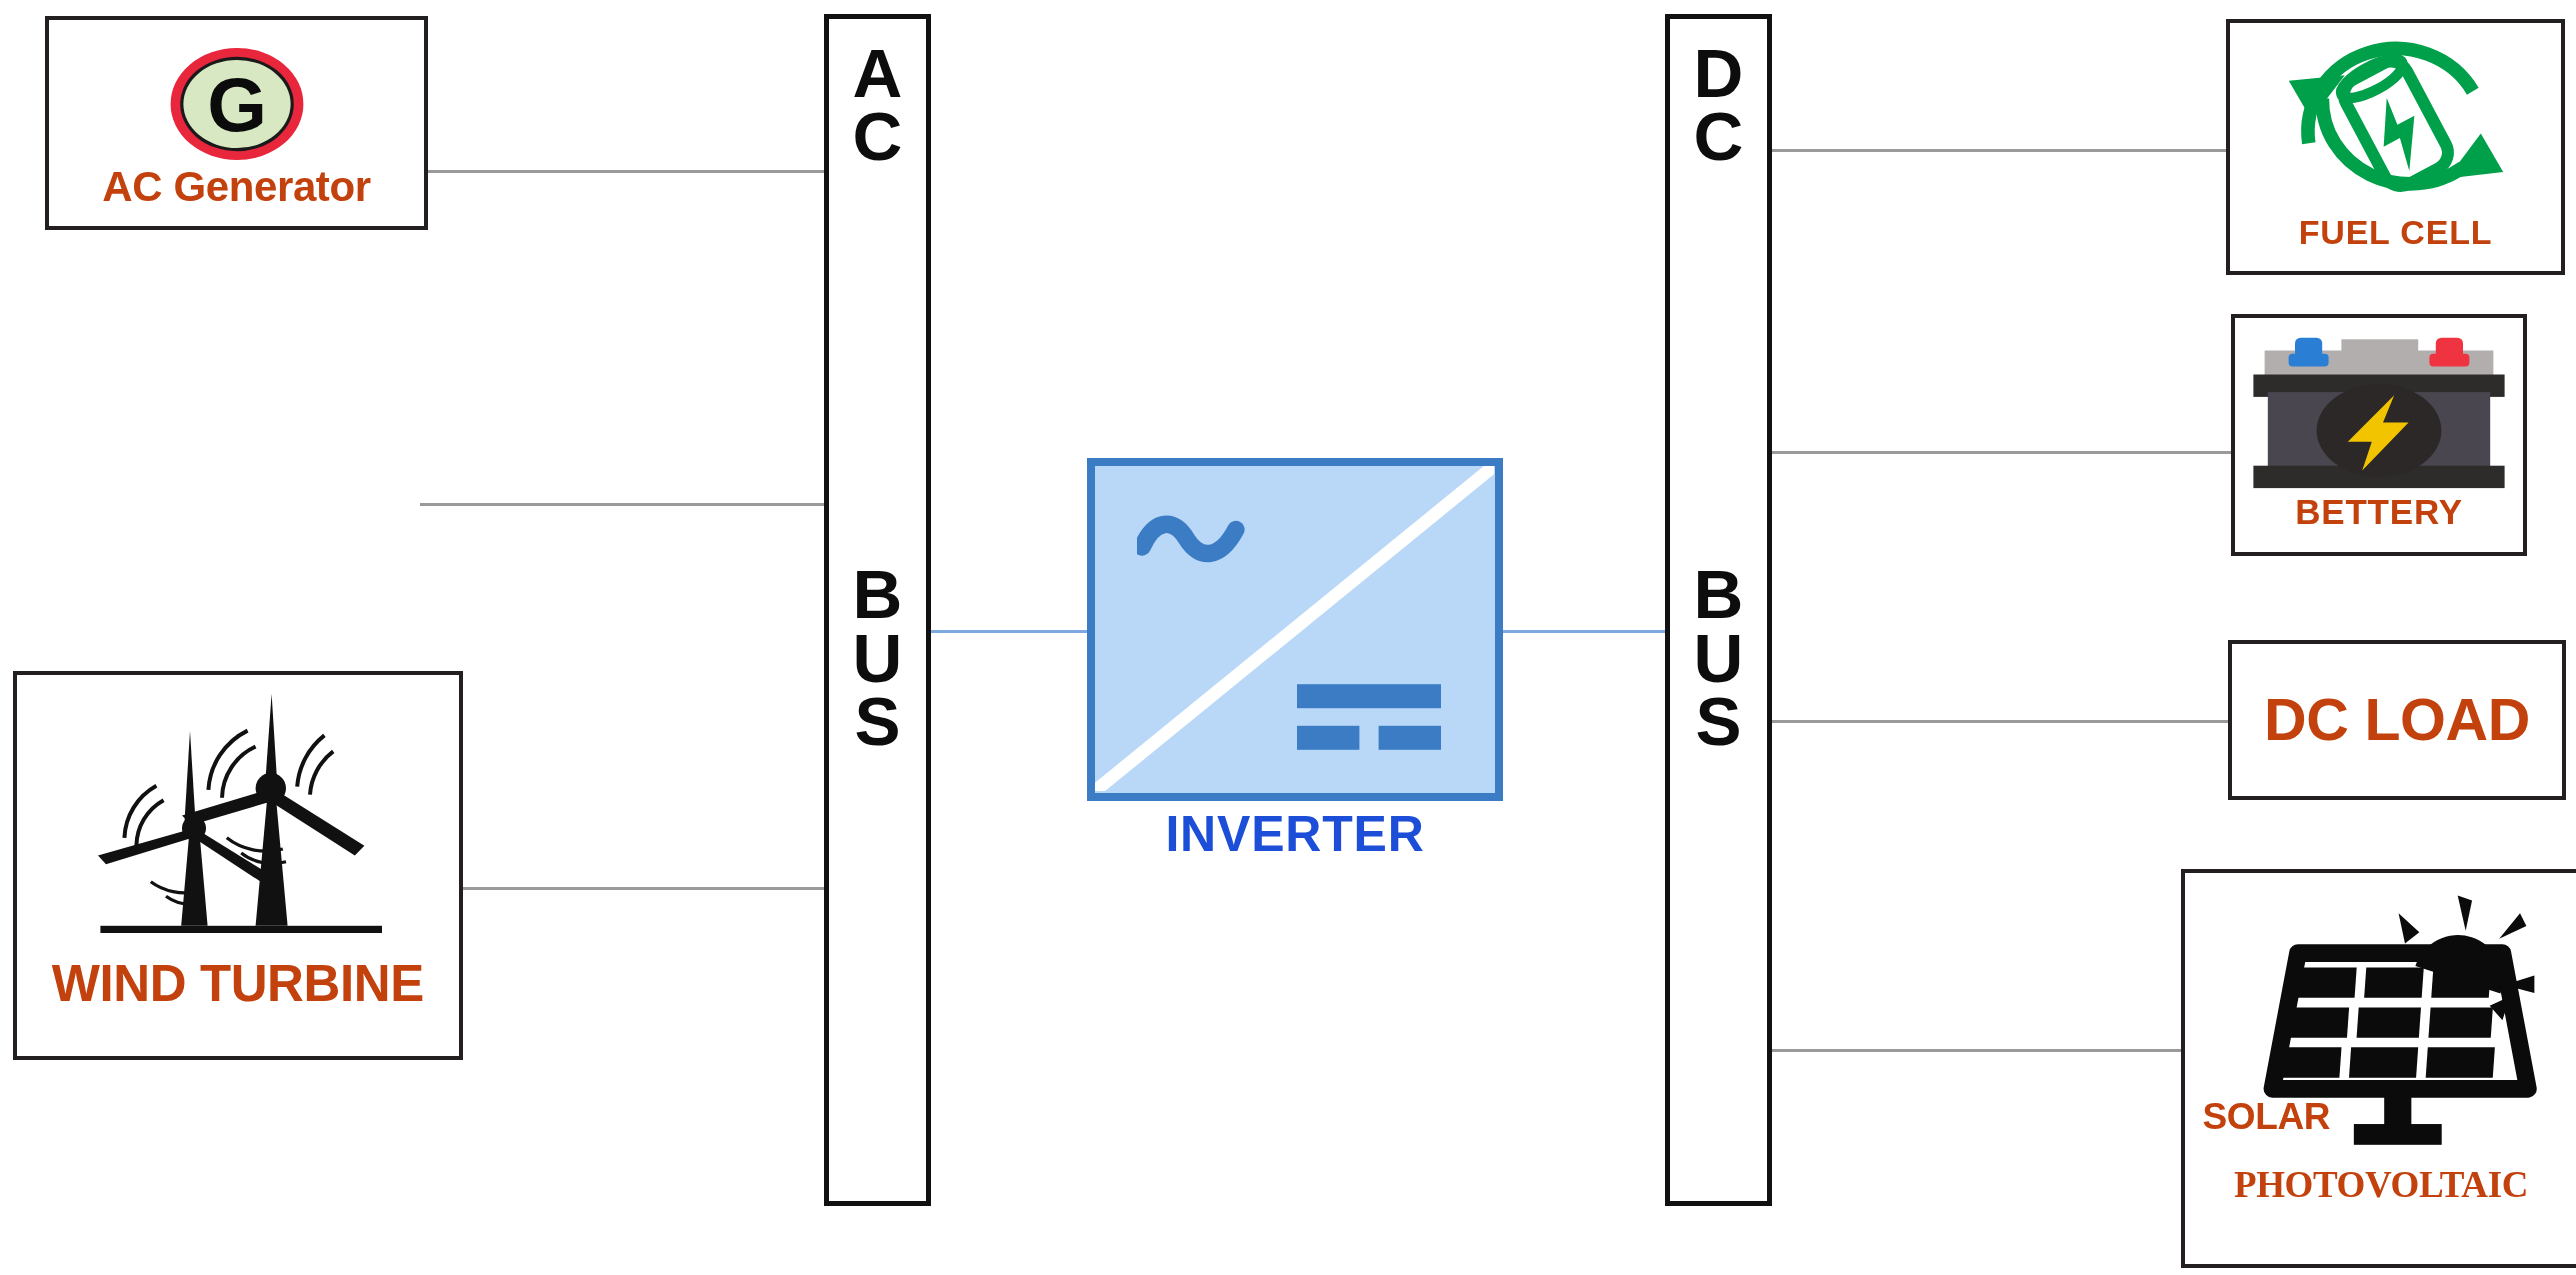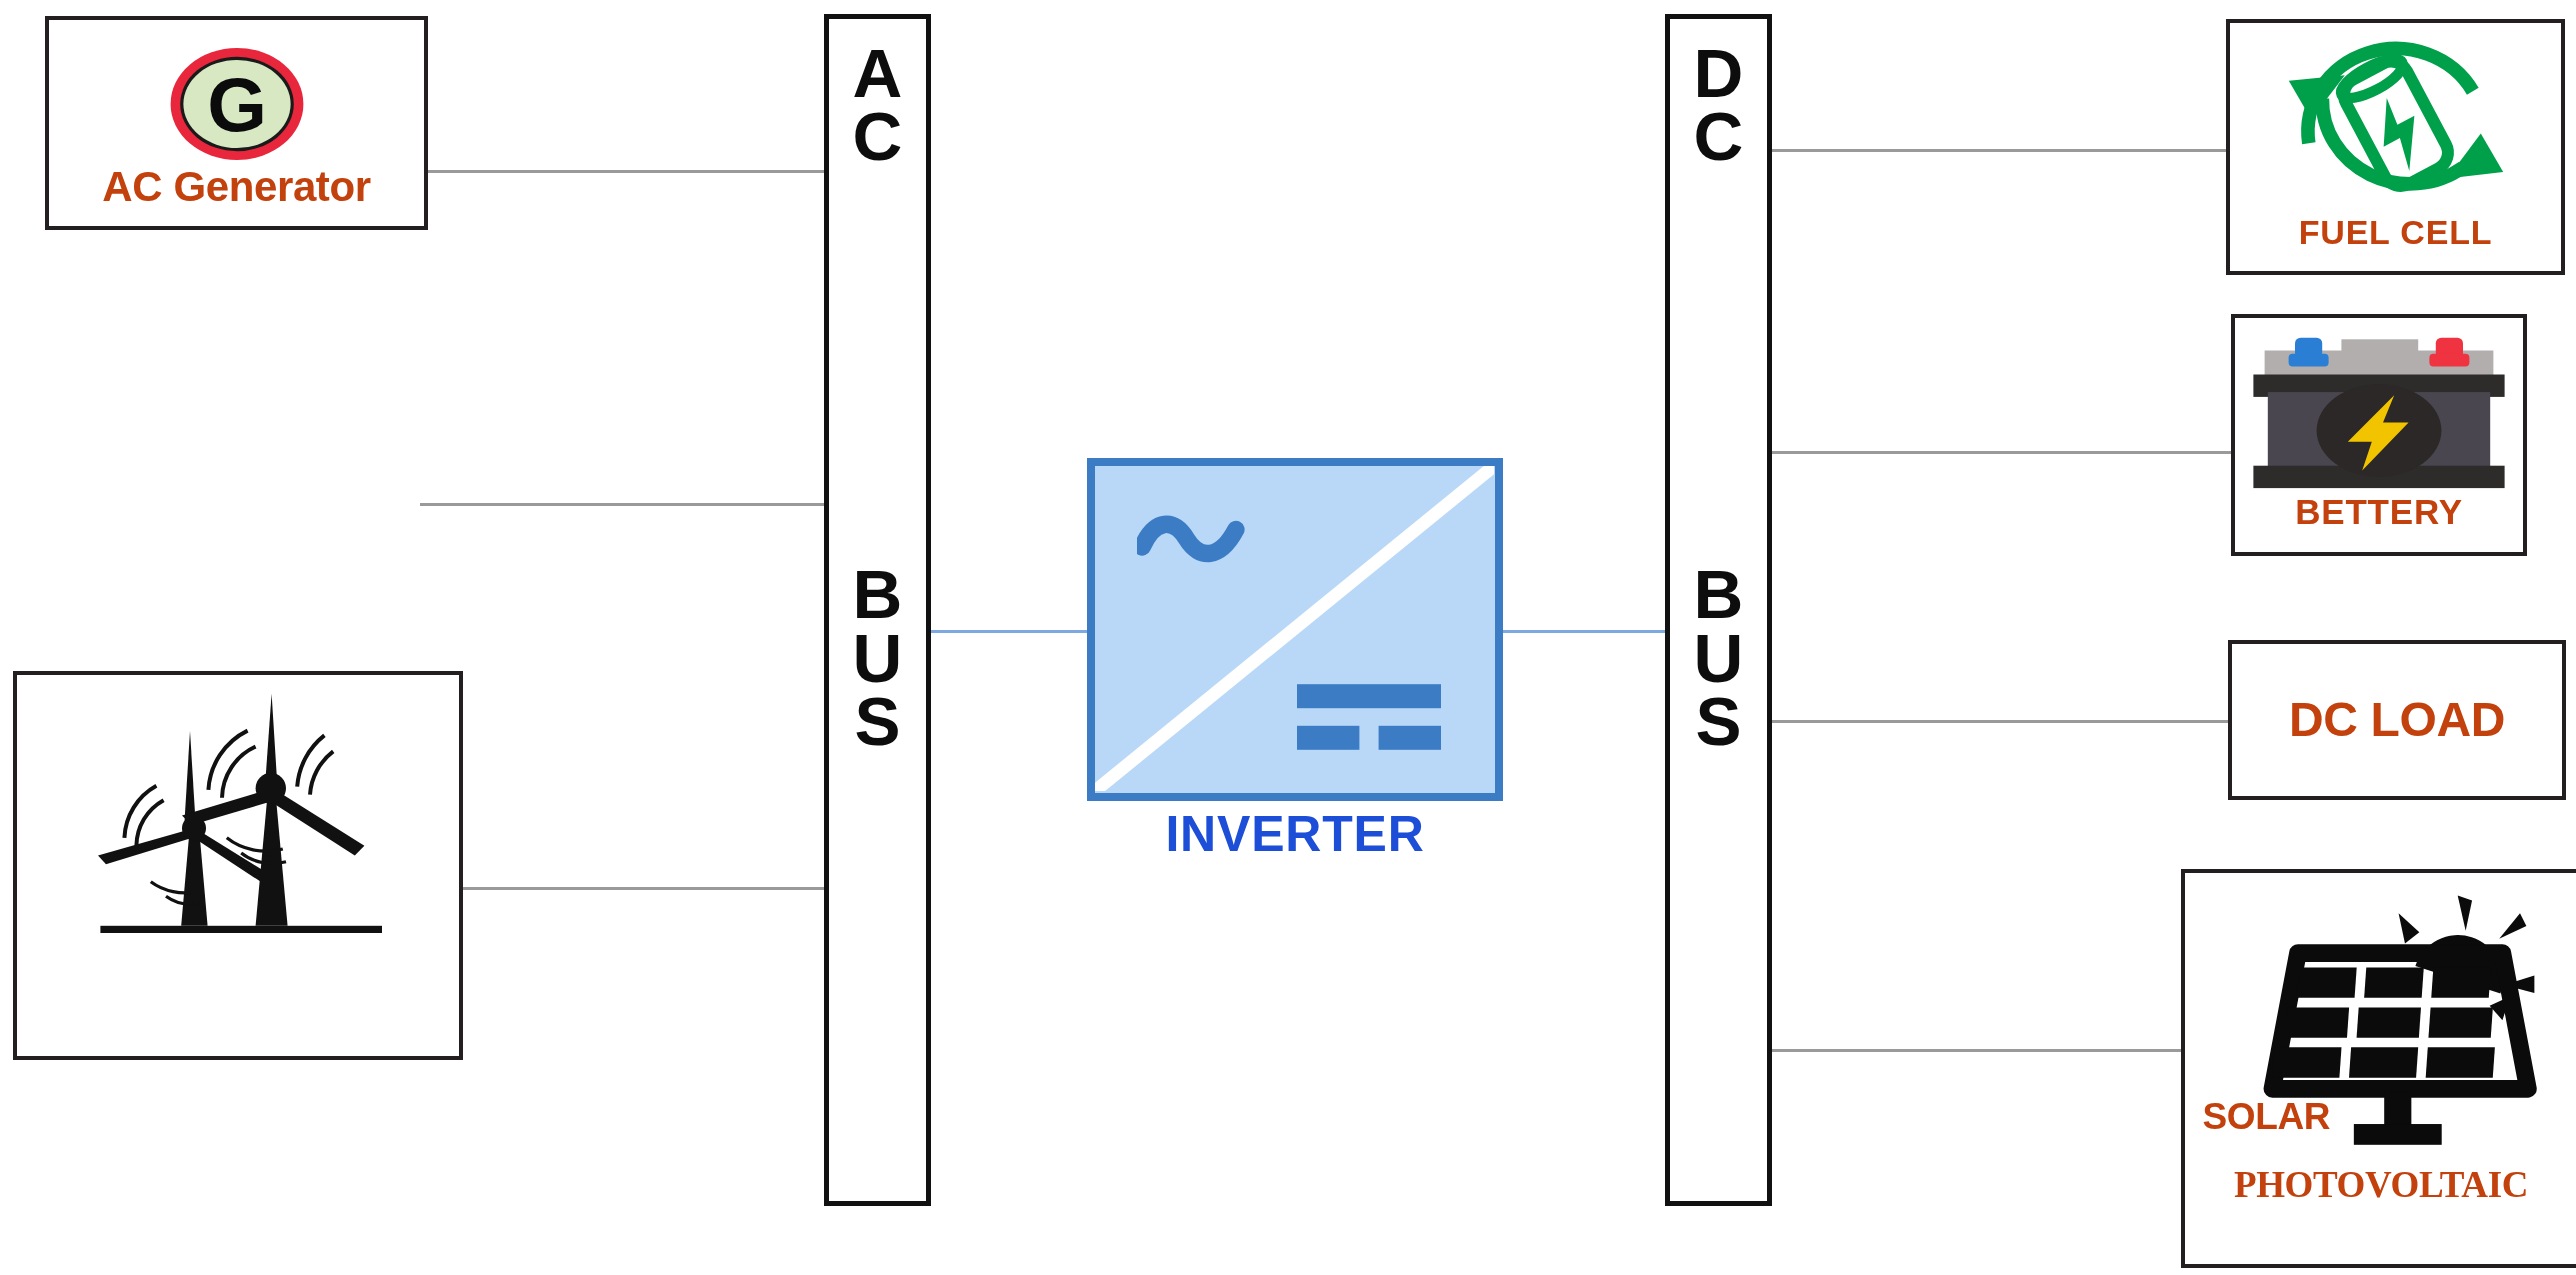--- a/index.html
+++ b/index.html
@@ -97,20 +97,21 @@
           <g fill="none" stroke="#111" stroke-width="5">
             <path d="M284 122 A90 90 0 0 1 318 58"></path>
             <path d="M300 132 A74 74 0 0 1 329 78"></path>
           </g>
           <g fill="none" stroke="#111" stroke-width="4">
             <path d="M196 186 A72 62 0 0 0 266 200"></path>
             <path d="M214 205 A56 46 0 0 0 270 216"></path>
           </g>
         </svg>
       </div>
+      <div class="caption" style="font-size:51px;margin-top:4.8px;">WIND TURBINE</div>
     </div>
   </div>
 
   <div class="bus" style="left:824px;top:14.4px;width:107px;height:1192px;">
     <div class="bus-letters" style="top:22.4px;">
       <span>A</span>
       <span>C</span>
     </div>
     <div class="bus-letters" style="top:544px;">
       <span>B</span>
@@ -190,21 +191,21 @@
           <ellipse cx="165" cy="118" rx="78" ry="58" fill="#2b2827"></ellipse>
           <polygon points="184,74 126,132 156,132 144,168 202,108 170,108" fill="#f2c400"></polygon>
         </svg>
       </div>
       <div class="caption" style="font-size:35px;letter-spacing:0.8px;margin-top:1.6px;">BETTERY</div>
     </div>
   </div>
 
   <div class="box" style="left:2228px;top:640px;width:338px;height:160px;">
     <div class="box-inner">
-      <div class="caption" style="font-size:48px;">DC LOAD</div>
+      <div class="caption" style="font-size:59px;">DC LOAD</div>
     </div>
   </div>
 
   <div class="box" style="left:2181px;top:869px;width:400px;height:399px;">
     <div class="box-inner" style="justify-content:flex-start;padding-top:21px;">
       <div>
         <svg width="320" height="254" viewBox="0 0 400 318">
 
           <g fill="#0b0b0b">
             <path d="M300 52 A56 56 0 0 1 356 108 L244 108 A56 56 0 0 1 300 52 Z" transform="rotate(18 300 96)"></path>

